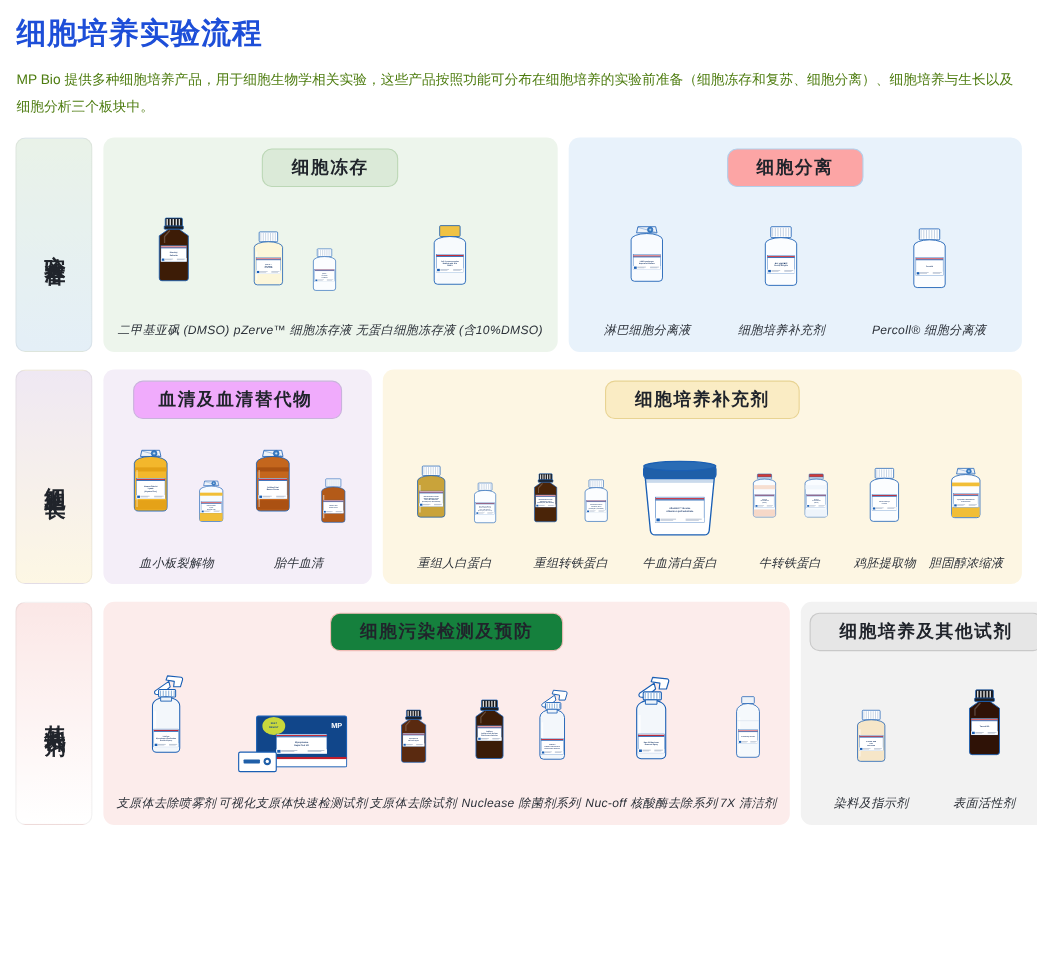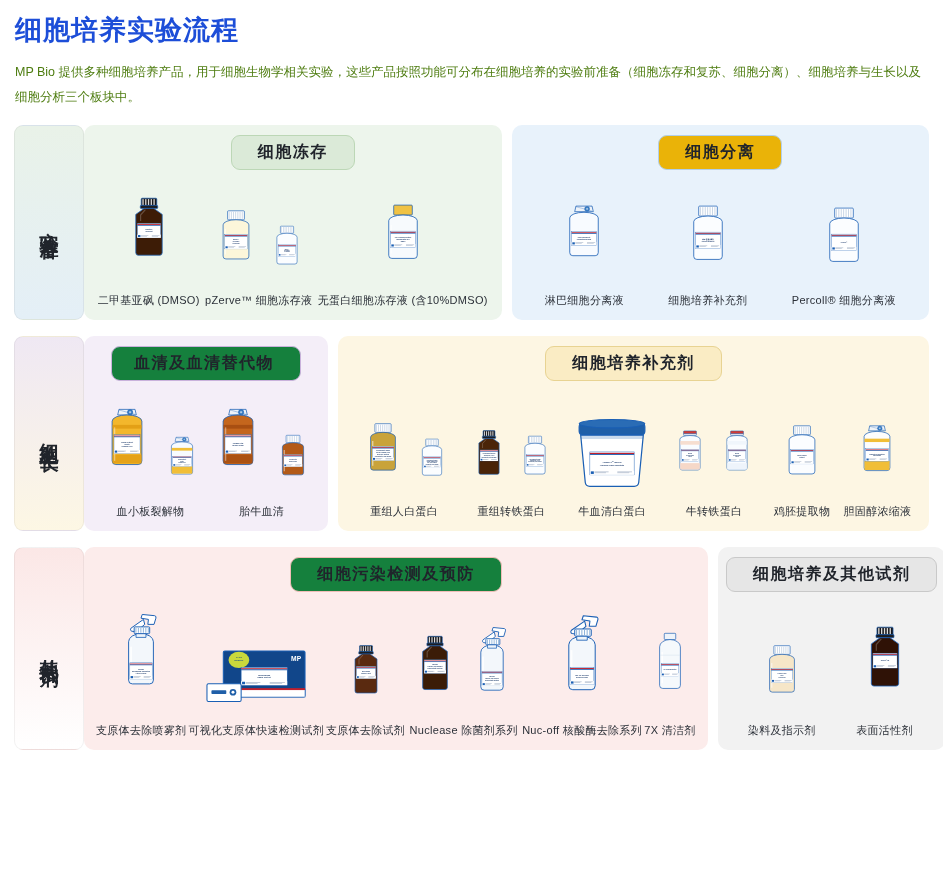--- a/index.html
+++ b/index.html
@@ -26,20 +26,21 @@
     color: #4d7c0f;
     line-height: 1.95;
     margin: 14px 1px 0 1px;
     max-width: 918px;
   }
 
   
   .row {
     display: flex;
     align-items: stretch;
+    gap: 10px;
     margin-top: 16px;
   }
   .row-label {
     flex: 0 0 70px;
     border-radius: 9px;
     display: flex;
     align-items: center;
     justify-content: center;
     border: 1px solid rgba(0,0,0,.05);
   }
@@ -92,20 +93,21 @@
     align-items: flex-end;
     justify-content: center;
     gap: 1px;
   }
   .caption {
     font-size: 11px;
     color: #2b3038;
     margin-top: 7px;
     white-space: nowrap;
     letter-spacing: .3px;
+    font-style: italic;
   }
 
   
   svg { display: block; }
 </style>
 </head>
 <body>
 
 <div class="page">
 
@@ -219,21 +221,21 @@
                     <rect x="36" y="69.1" width="10.4" height="0.6" fill="#8a9bb5"></rect>
                     <rect x="54.8" y="67.8" width="13.200000000000001" height="0.7" fill="#8a9bb5"></rect>
                     <rect x="54.8" y="69.1" width="10.8" height="0.6" fill="#8a9bb5"></rect>
                   </svg>
                 </div>
                 <div class="caption">无蛋白细胞冻存液 (含10%DMSO)</div>
               </div>
             </div>
           </div>
           <div class="panel" style="background: rgb(232, 242, 251); flex: 3 1 0%;">
-            <div class="panel-title" style="background: #eab308; border: 1px solid rgb(178, 207, 234);">细胞分离</div>
+            <div class="panel-title" style="background: #fca5a5; border: 1px solid rgb(178, 207, 234);">细胞分离</div>
             <div class="products">
               <div class="product">
                 <div class="art">
                   <svg viewBox="0 0 100 100" width="62" height="104">
                     <path d="M35 14 l2-9 h26 l2 9 z" fill="#eef3f9" stroke="#1a5fb4" stroke-width="1.2"></path>
                     <path d="M37 6 l26 7" stroke="#1a5fb4" stroke-width=".8" opacity=".6"></path>
                     <circle cx="55" cy="9.5" r="4" fill="#3c7fc4" stroke="#1a5fb4" stroke-width=".8"></circle>
                     <path d="M53.4 9.5 h3.2 M55 7.9 v3.2" stroke="#ffffff" stroke-width=".8"></path>
                     <path d="M27 24 a23 9 0 0 1 46 0 v56 a5 5 0 0 1 -5 5 h-36 a5 5 0 0 1 -5 -5 z" fill="#f8fbff" stroke="#1a5fb4" stroke-width="1.3"></path>
                     <rect x="30" y="46" width="40" height="22" fill="#ffffff" stroke="#1a5fb4" stroke-width="0.6"></rect>
@@ -309,21 +311,21 @@
             </div>
           </div>
         </div>
       </div>
       <div class="row">
         <div class="row-label" style="background: linear-gradient(rgb(239, 232, 243), rgb(253, 247, 228));">
           <span>细胞生长</span>
         </div>
         <div class="row-panels">
           <div class="panel" style="background: rgb(244, 238, 248); flex: 2 1 0%;">
-            <div class="panel-title" style="background: #15803d; border: 1px solid rgb(201, 178, 220); padding-left: 22px;">血清及血清替代物</div>
+            <div class="panel-title" style="background: #f0abfc; border: 1px solid rgb(201, 178, 220); padding-left: 22px;">血清及血清替代物</div>
             <div class="products">
               <div class="product">
                 <div class="art">
                   <svg viewBox="0 0 100 112" width="62" height="112">
                     <path d="M35 14 l2-9 h26 l2 9 z" fill="#eef3f9" stroke="#1a5fb4" stroke-width="1.2"></path>
                     <path d="M37 6 l26 7" stroke="#1a5fb4" stroke-width=".9" opacity=".6"></path>
                     <circle cx="55" cy="9.5" r="4.2" fill="#3c7fc4" stroke="#1a5fb4" stroke-width=".9"></circle>
                     <path d="M53.2 9.5 h3.6 M55 7.7 v3.6" stroke="#ffffff" stroke-width=".9"></path>
                     <path d="M26 24 a24 10 0 0 1 48 0 v64 a6 6 0 0 1 -6 6 h-36 a6 6 0 0 1 -6 -6 z" fill="#f3b72c" stroke="#1a5fb4" stroke-width="1.3"></path>
                     <rect x="26.6" y="30" width="46.8" height="6" fill="#e3a016"></rect>

